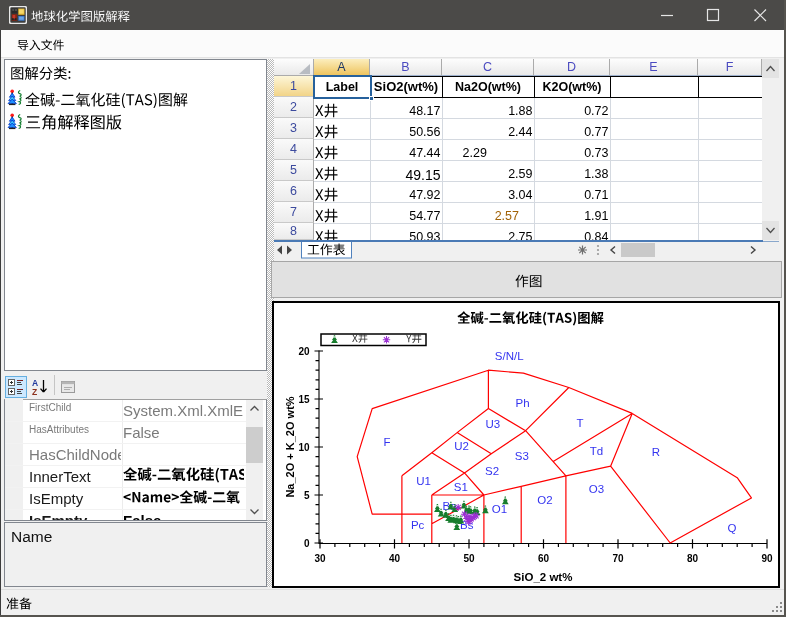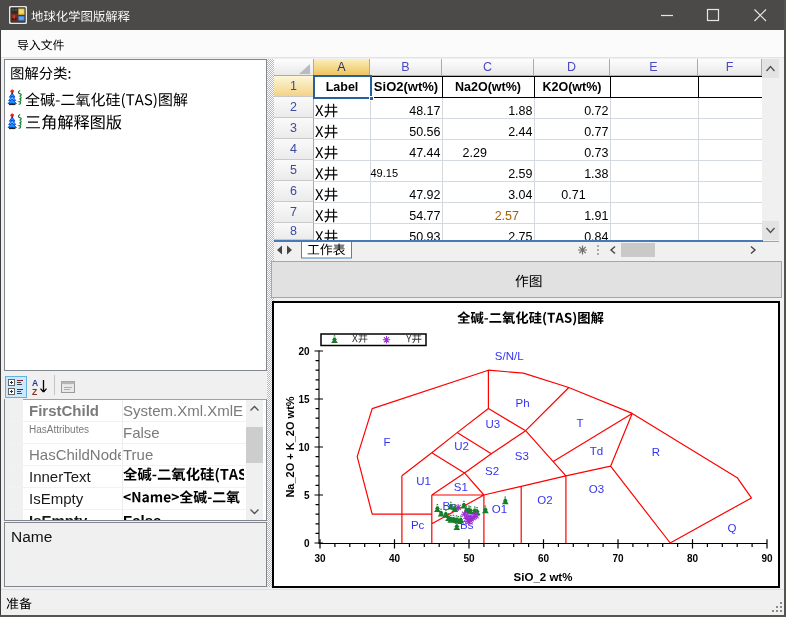--- a/index.html
+++ b/index.html
@@ -92,26 +92,25 @@
 <div class="abs" style="left:54px;top:375px;width:1px;height:20px;background:#c5c5c5"></div>
 <svg class="abs" style="left:60px;top:379px" width="17" height="16" viewBox="0 0 17 16">
 <rect x="1.5" y="2.5" width="13" height="11" fill="#e8e8e8" stroke="#9a9a9a"></rect>
 <rect x="1.5" y="2.5" width="13" height="2.6" fill="#b5b5b5"></rect>
 <path d="M4 8.5h8M4 10.5h6" stroke="#adadad"></path>
 </svg>
 <div class="abs" style="left:4px;top:399px;width:263px;height:122px;background:#fff;border:1px solid #82878f;border-top:1px solid #a0a0a0"></div>
 <div class="abs" style="left:5px;top:399px;width:18px;height:121px;background:#f0f0f0"></div>
 <div class="abs" style="left:4px;top:399px;width:261px;height:121px;overflow:hidden;z-index:2">
     <div class="abs" style="left:-4px;top:-399px;width:786px;height:617px">
-      <div class="abs" style="left:29px;top:402px;width:92px;height:19px;overflow:hidden;font-size:15px;color:#7a7a7a;font-weight:bold;white-space:nowrap;z-index:2">FirstChild</div>
+      <div class="abs" style="left:29px;top:402px;width:92px;height:19px;overflow:hidden;font-size:10px;color:#7a7a7a;font-weight:normal;white-space:nowrap;z-index:2">FirstChild</div>
       <div class="abs" style="left:123px;top:402px;width:121px;height:19px;overflow:hidden;font-size:15px;color:#7a7a7a;font-weight:normal;white-space:nowrap;z-index:2">System.Xml.XmlEl</div>
       <div class="abs" style="left:29px;top:424px;width:92px;height:19px;overflow:hidden;font-size:10px;color:#7a7a7a;font-weight:normal;white-space:nowrap;z-index:2">HasAttributes</div>
       <div class="abs" style="left:123px;top:424px;width:121px;height:19px;overflow:hidden;font-size:15px;color:#7a7a7a;font-weight:normal;white-space:nowrap;z-index:2">False</div>
       <div class="abs" style="left:29px;top:446px;width:92px;height:19px;overflow:hidden;font-size:15px;color:#7a7a7a;font-weight:normal;white-space:nowrap;z-index:2">HasChildNodes</div>
-      <div class="abs" style="left:123px;top:446px;width:121px;height:19px;overflow:hidden;font-size:15px;color:#7a7a7a;font-weight:normal;white-space:nowrap;z-index:2">True</div>
       <div class="abs" style="left:29px;top:468px;width:92px;height:19px;overflow:hidden;font-size:15px;color:#1a1a1a;font-weight:normal;white-space:nowrap;z-index:2">InnerText</div>
       <div class="abs" style="left:29px;top:490px;width:92px;height:19px;overflow:hidden;font-size:15px;color:#1a1a1a;font-weight:normal;white-space:nowrap;z-index:2">IsEmpty</div>
       <div class="abs" style="left:29px;top:512px;width:92px;height:19px;overflow:hidden;font-size:15px;color:#1a1a1a;font-weight:bold;white-space:nowrap;z-index:2">IsEmpty</div>
       <div class="abs" style="left:123px;top:512px;width:121px;height:19px;overflow:hidden;font-size:15px;color:#000000;font-weight:bold;white-space:nowrap;z-index:2">False</div>
     </div>
   </div>
 <div style="position:absolute;left:123.0px;top:467.4px;width:121.0px;height:15.5px;overflow:hidden;z-index:3">
     <svg style="position:absolute;left:0;top:0;overflow:visible" width="124.0" height="15.5" viewBox="0 -88 863.8 108">
       <path fill="#000000" d="M20.8 -26.6H80.1V-16.2H20.8ZM19.4 -48.8H81V-38.2H19.4ZM7.6 -4.1H93.1V6.6H7.6ZM43.7 -44.1H56.3V1.8H43.7ZM47.9 -85.9 58.6 -80.9Q52.7 -72.1 44.9 -64.4Q37.1 -56.8 28.2 -50.6Q19.3 -44.4 9.8 -39.8Q8.5 -42.2 6.2 -45Q3.9 -47.8 1.6 -49.8Q10.6 -53.5 19.3 -59Q28 -64.4 35.5 -71.3Q42.9 -78.1 47.9 -85.9ZM53.3 -82.1Q62.8 -70.9 74.1 -63.2Q85.5 -55.4 98.7 -49.6Q96.4 -47.6 94.1 -44.7Q91.8 -41.9 90.6 -39.3Q81.6 -44.1 73.4 -49.5Q65.3 -54.9 57.9 -61.7Q50.5 -68.4 43.3 -77.2Z M186.5 -50.3 196.4 -48.7Q192.4 -29.3 184.5 -14.7Q176.6 0 163.8 9.3Q163.2 8.2 162 6.7Q160.8 5.2 159.5 3.7Q158.1 2.1 157.1 1.2Q169.1 -6.7 176.2 -19.8Q183.3 -33 186.5 -50.3ZM143 -69.4H196.7V-59.4H143ZM149.2 -54.3H169V-45.4H149.2ZM138 -69.4H147.6V-41.4Q147.6 -35.9 147.2 -29.3Q146.8 -22.8 145.8 -15.9Q144.8 -9.1 142.9 -2.7Q140.9 3.8 137.8 9Q137.1 8.1 135.6 6.8Q134.1 5.5 132.6 4.3Q131.1 3.1 130.1 2.6Q133.7 -3.8 135.4 -11.5Q137 -19.2 137.5 -27Q138 -34.9 138 -41.4ZM169.9 -84.9H180Q179.5 -56.2 180.6 -37.6Q181.7 -19 183.6 -10Q185.5 -1 187.4 -1Q188.1 -1 188.6 -2.5Q189.1 -4 189.5 -7.3Q189.9 -10.6 190 -16.1Q191.7 -14.5 194 -12.9Q196.4 -11.3 198.2 -10.7Q197.6 -2.3 196.3 1.9Q194.9 6.1 192.5 7.5Q190.1 8.9 186.3 9Q181.3 9 178.1 2.6Q175 -3.8 173.3 -16Q171.6 -28.1 170.9 -45.5Q170.1 -62.8 169.9 -84.9ZM149.5 -40H156.9V-4.4H149.5ZM153.3 -40H169.4V-10.8H153.3V-19.1H161.8V-31.8H153.3ZM179.3 -79.2 186.5 -84.3Q189.3 -82.3 192.2 -79.7Q195.2 -77 196.8 -75L189.3 -69.1Q187.7 -71.4 184.8 -74.3Q181.9 -77.2 179.3 -79.2ZM104 -80.5H134.9V-69.8H104ZM113.6 -49.4H133.5V-3.3H113.6V-13.6H124.5V-39H113.6ZM114.2 -74.9 124.2 -72.8Q122.6 -63.5 120.3 -54.4Q117.9 -45.3 114.5 -37.3Q111 -29.3 106.2 -23.2Q106 -24.7 105.3 -27Q104.7 -29.4 103.8 -31.9Q103 -34.3 102.2 -35.9Q107.1 -43 109.9 -53.3Q112.7 -63.5 114.2 -74.9ZM109.3 -49.4H118.1V4.2H109.3Z M204.9 -23.3V-33.9H232.2V-23.3Z M250.8 -71.2H323.4V-58H250.8ZM242.4 -13.1H331.7V0.6H242.4Z M361.7 -76.8H430.5V-68H361.7ZM363 -64.3H421.8V-56H363ZM352 -52.3H409.9V-43.2H352ZM360.5 -85.2 371.9 -81.8Q369 -75.3 364.9 -69.2Q360.8 -63.1 356.1 -57.9Q351.4 -52.6 346.3 -48.8Q345.6 -50 344.1 -51.8Q342.6 -53.6 341.1 -55.5Q339.5 -57.3 338.3 -58.4Q345.2 -63 351.1 -70.1Q357 -77.2 360.5 -85.2ZM405.7 -52.3H417.8Q417.8 -41.7 417.9 -32.8Q418.1 -23.8 418.8 -17.1Q419.5 -10.5 420.8 -6.7Q422.2 -3 424.4 -3Q425.5 -3 426 -6.9Q426.5 -10.8 426.6 -17.3Q428.2 -15.2 430.3 -13.1Q432.4 -11.1 434.3 -9.7Q433.9 -3.1 432.8 1Q431.7 5.1 429.5 7.1Q427.4 9 423.5 9Q418.6 9 415.4 6Q412.1 2.9 410.2 -2.5Q408.3 -8 407.3 -15.6Q406.3 -23.3 406 -32.6Q405.7 -41.9 405.7 -52.3ZM368.8 -31.2H380.5V9H368.8ZM345 -35.2H403.3V-26.9H345ZM348.7 -23.1H400V-15.1H348.7ZM342.6 -11H405.1V-2.2H342.6ZM354.5 -41.5 364.6 -44.1Q366 -42.1 367.3 -39.6Q368.5 -37.1 369 -35.1L358.3 -32.2Q357.9 -34.1 356.9 -36.7Q355.8 -39.3 354.5 -41.5ZM384.5 -44.4 396 -41.5Q394.1 -38.6 392.2 -35.9Q390.4 -33.2 388.9 -31.3L379.2 -34Q380.1 -35.5 381.1 -37.4Q382.1 -39.2 383 -41.1Q384 -42.9 384.5 -44.4Z M487.1 -83.5H500.1V-11.6Q500.1 -7.1 500.9 -5.9Q501.7 -4.8 504.7 -4.8Q505.4 -4.8 507 -4.8Q508.6 -4.8 510.5 -4.8Q512.4 -4.8 514 -4.8Q515.7 -4.8 516.4 -4.8Q518.7 -4.8 519.8 -6.5Q520.9 -8.2 521.4 -12.6Q522 -17.1 522.3 -25.3Q523.8 -24.2 525.9 -23Q528 -21.9 530.2 -21Q532.4 -20 534.2 -19.6Q533.5 -9.8 531.9 -4Q530.4 1.9 527 4.5Q523.7 7.2 517.6 7.2Q516.9 7.2 515.4 7.2Q513.9 7.2 512.1 7.2Q510.3 7.2 508.4 7.2Q506.6 7.2 505.1 7.2Q503.7 7.2 502.9 7.2Q496.7 7.2 493.3 5.5Q489.8 3.8 488.5 -0.3Q487.1 -4.5 487.1 -11.8ZM521.5 -72 533 -64.1Q525.2 -53.2 515.6 -44Q505.9 -34.8 495.7 -27.6Q485.4 -20.5 475.7 -15.8Q474.7 -17.1 473.2 -18.8Q471.7 -20.5 470 -22.1Q468.3 -23.8 466.8 -24.9Q476.3 -29.3 486.3 -36.3Q496.3 -43.2 505.5 -52.3Q514.7 -61.4 521.5 -72ZM465.4 -85.4 477.6 -81.4Q474.1 -73 469.2 -64.5Q464.4 -56 458.8 -48.6Q453.3 -41.2 447.6 -35.6Q446.9 -37.1 445.5 -39.4Q444.1 -41.7 442.6 -44.1Q441 -46.5 439.9 -47.8Q444.9 -52.3 449.7 -58.3Q454.5 -64.3 458.6 -71.3Q462.6 -78.2 465.4 -85.4ZM455.1 -57.4 467.7 -70 467.8 -69.9V8.9H455.1Z M600.1 -38.8H612V3.2H600.1ZM581.8 -28.9H630.2V-18H581.8ZM576.8 -5.5H633.9V5.6H576.8ZM600.4 -84.6H612.3V-47H600.4ZM583.3 -73H628.9V-62.3H583.3ZM579.8 -51.8H632.6V-40.9H579.8ZM540.6 -80.5H579.4V-69.7H540.6ZM553.2 -49.4H576.3V-3.3H553.2V-13.7H566.3V-38.9H553.2ZM553 -74.9 564 -72.5Q562.2 -62.9 559.4 -53.5Q556.6 -44.1 552.6 -35.8Q548.7 -27.5 543.5 -21.3Q543.3 -22.9 542.5 -25.7Q541.8 -28.4 540.9 -31.3Q540 -34.1 539.1 -35.8Q544.5 -42.9 547.8 -53.2Q551.2 -63.5 553 -74.9ZM547.2 -49.4H557.3V4.2H547.2Z M660.5 20.2Q653.4 8.6 649.4 -4Q645.5 -16.6 645.5 -31.5Q645.5 -46.5 649.4 -59.1Q653.4 -71.7 660.5 -83.3L669.6 -79.4Q663.3 -68.4 660.3 -56.1Q657.4 -43.8 657.4 -31.5Q657.4 -19.2 660.3 -6.9Q663.3 5.4 669.6 16.3Z M698.6 0V-61.7H677.8V-74.1H734.3V-61.7H713.4V0Z M736.9 0 760.6 -74.1H778.1L801.8 0H786.2L775.7 -38.6Q774 -44.4 772.4 -50.6Q770.9 -56.9 769.2 -62.8H768.8Q767.4 -56.8 765.8 -50.6Q764.1 -44.4 762.5 -38.6L751.9 0ZM751.6 -19V-30.5H786.8V-19Z M832.6 1.4Q825.2 1.4 818.1 -1.4Q811 -4.2 805.6 -9.4L814.1 -19.6Q818 -15.9 823.1 -13.6Q828.1 -11.4 832.9 -11.4Q838.7 -11.4 841.7 -13.7Q844.7 -16 844.7 -19.9Q844.7 -22.7 843.3 -24.3Q841.8 -26 839.3 -27.3Q836.8 -28.6 833.5 -29.9L823.7 -34.2Q820 -35.7 816.5 -38.3Q813.1 -40.8 810.9 -44.7Q808.6 -48.6 808.6 -54Q808.6 -60.1 811.9 -64.9Q815.2 -69.7 821 -72.6Q826.8 -75.4 834.2 -75.4Q840.8 -75.4 846.9 -72.9Q853 -70.4 857.5 -65.8L850 -56.6Q846.5 -59.5 842.7 -61.1Q838.9 -62.7 834.2 -62.7Q829.4 -62.7 826.5 -60.6Q823.7 -58.6 823.7 -54.9Q823.7 -52.3 825.3 -50.6Q826.9 -48.9 829.5 -47.6Q832.1 -46.4 835.2 -45.1L844.9 -41.2Q849.4 -39.4 852.7 -36.7Q856.1 -34 857.9 -30.2Q859.8 -26.4 859.8 -21Q859.8 -15 856.5 -9.9Q853.3 -4.8 847.2 -1.7Q841.2 1.4 832.6 1.4Z"></path>
     </svg>
@@ -200,26 +199,26 @@
     <div class="abs" style="left:-274px;top:-76px;width:786px;height:617px">
       <div class="abs" style="left:370.5px;top:104.0px;width:70px;font-size:12.5px;color:#000;text-align:right">48.17</div>
       <div class="abs" style="left:462.5px;top:104.0px;width:70px;font-size:12.5px;color:#000;text-align:right">1.88</div>
       <div class="abs" style="left:538.5px;top:104.0px;width:70px;font-size:12.5px;color:#000;text-align:right">0.72</div>
       <div class="abs" style="left:370.5px;top:125.0px;width:70px;font-size:12.5px;color:#000;text-align:right">50.56</div>
       <div class="abs" style="left:462.5px;top:125.0px;width:70px;font-size:12.5px;color:#000;text-align:right">2.44</div>
       <div class="abs" style="left:538.5px;top:125.0px;width:70px;font-size:12.5px;color:#000;text-align:right">0.77</div>
       <div class="abs" style="left:370.5px;top:146.0px;width:70px;font-size:12.5px;color:#000;text-align:right">47.44</div>
       <div class="abs" style="left:462.5px;top:146.0px;width:70px;font-size:12.5px;color:#000;">2.29</div>
       <div class="abs" style="left:538.5px;top:146.0px;width:70px;font-size:12.5px;color:#000;text-align:right">0.73</div>
-      <div class="abs" style="left:370.5px;top:167.0px;width:70px;font-size:11px;color:#000;">49.15</div>
+      <div class="abs" style="left:370.5px;top:167.0px;width:70px;font-size:14px;color:#000;text-align:right">49.15</div>
       <div class="abs" style="left:462.5px;top:167.0px;width:70px;font-size:12.5px;color:#000;text-align:right">2.59</div>
       <div class="abs" style="left:538.5px;top:167.0px;width:70px;font-size:12.5px;color:#000;text-align:right">1.38</div>
       <div class="abs" style="left:370.5px;top:188.0px;width:70px;font-size:12.5px;color:#000;text-align:right">47.92</div>
       <div class="abs" style="left:462.5px;top:188.0px;width:70px;font-size:12.5px;color:#000;text-align:right">3.04</div>
-      <div class="abs" style="left:538.5px;top:188.0px;width:70px;font-size:12.5px;color:#000;text-align:center">0.71</div>
+      <div class="abs" style="left:538.5px;top:188.0px;width:70px;font-size:12.5px;color:#000;text-align:right">0.71</div>
       <div class="abs" style="left:370.5px;top:209.0px;width:70px;font-size:12.5px;color:#000;text-align:right">54.77</div>
       <div class="abs" style="left:449px;top:209.0px;width:70px;font-size:12.5px;color:#a16207;text-align:right">2.57</div>
       <div class="abs" style="left:538.5px;top:209.0px;width:70px;font-size:12.5px;color:#000;text-align:right">1.91</div>
       <div class="abs" style="left:370.5px;top:230.0px;width:70px;font-size:12.5px;color:#000;text-align:right">50.93</div>
       <div class="abs" style="left:462.5px;top:230.0px;width:70px;font-size:12.5px;color:#000;text-align:right">2.75</div>
       <div class="abs" style="left:538.5px;top:230.0px;width:70px;font-size:12.5px;color:#000;text-align:right">0.84</div>
     </div>
   </div>
 <div class="abs" style="left:274px;top:76px;width:505px;height:164px;overflow:hidden;z-index:2">
     <div class="abs" style="left:-274px;top:-76px;width:786px;height:617px">

